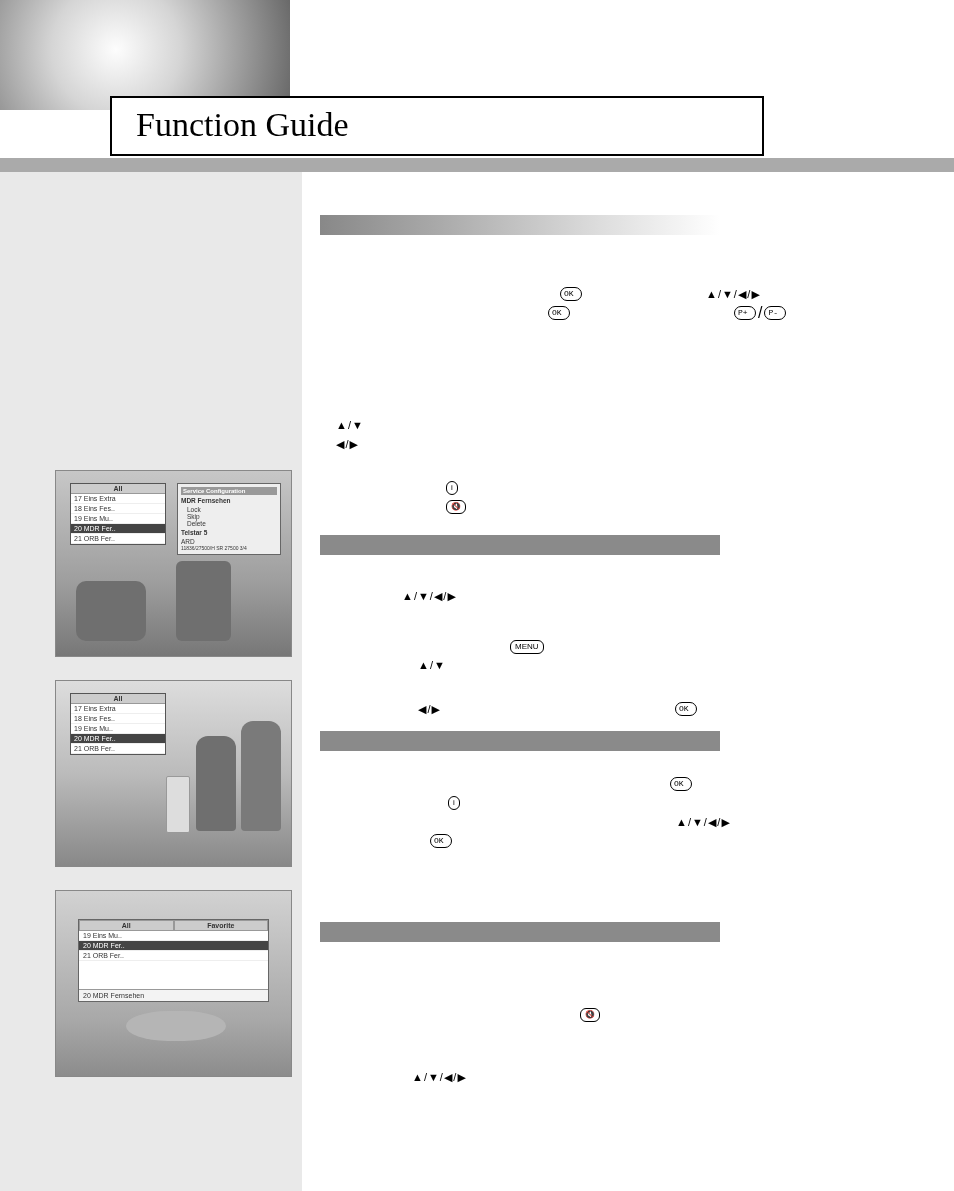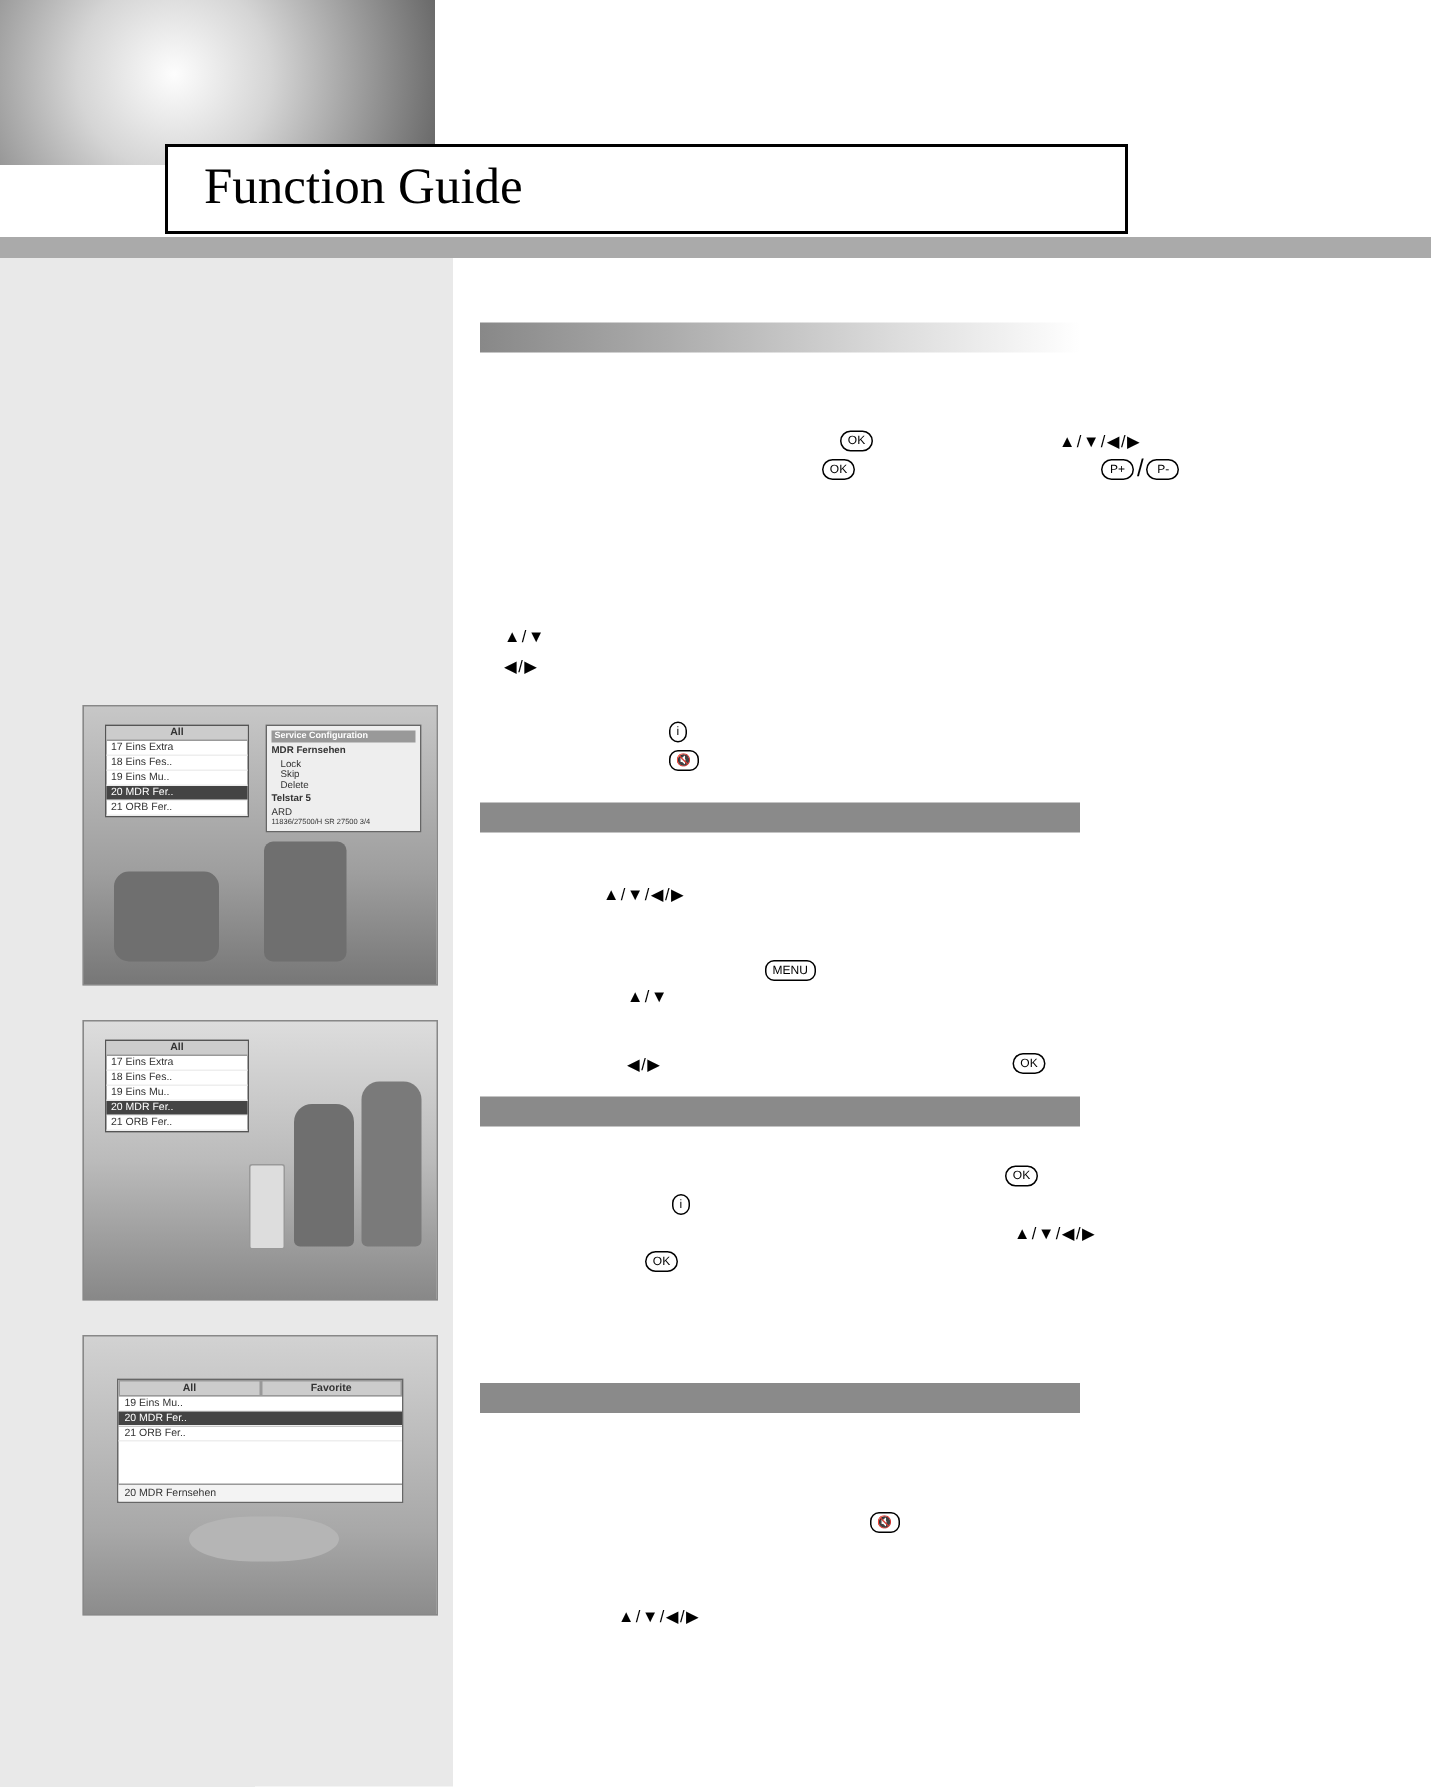--- a/index.html
+++ b/index.html
@@ -23,21 +23,21 @@
     height: 110px;
     background: radial-gradient(circle at 40% 45%, #fdfdfd 0%, #d5d5d5 35%, #888 80%, #666 100%);
   }
   .title-box {
     position: absolute;
     top: 96px;
     left: 110px;
     width: 590px;
     border: 2px solid #000;
     background: #fff;
-    padding: 8px 24px 10px 24px;
+    padding: 8px 36px 10px 24px;
   }
   .title-box h1 {
     margin: 0;
     font-size: 34px;
     font-weight: normal;
     font-family: "Times New Roman", Times, serif;
   }
   .hband {
     position: absolute;
     top: 158px;
@@ -153,22 +153,23 @@
   }
   .btn-round {
     display:inline-block;
     border:1.2px solid #000;
     border-radius:10px;
     font-size:8px;
     padding:0 3px;
     line-height:12px;
     height:12px;
     min-width:14px;
-    text-align:center;
+    text-align:left;
     background:#fff;
+    font-family:Liberation Mono, monospace;
   }
   .btn-pill {
     display:inline-block;
     border:1.2px solid #000;
     border-radius:6px;
     font-size:8px;
     padding:0 4px;
     line-height:12px;
     height:12px;
     background:#fff;

